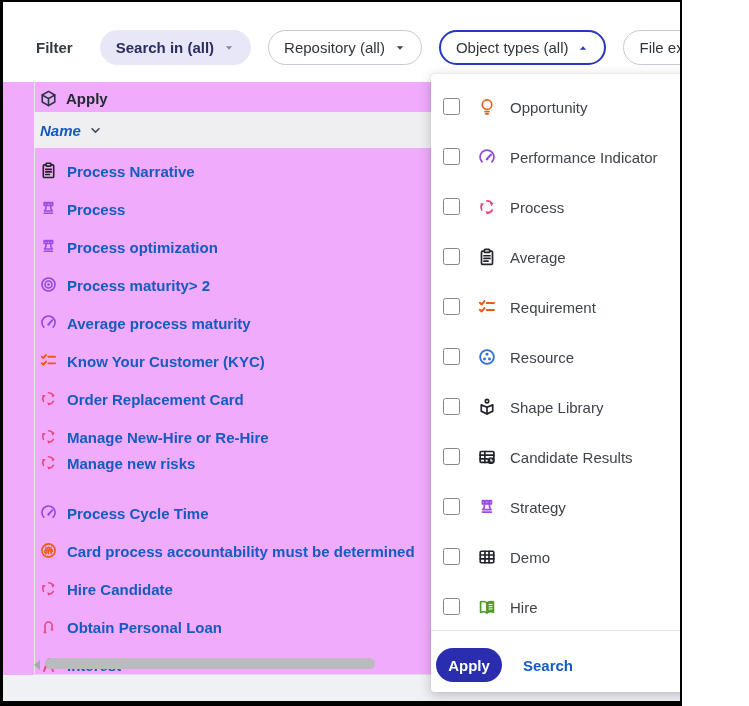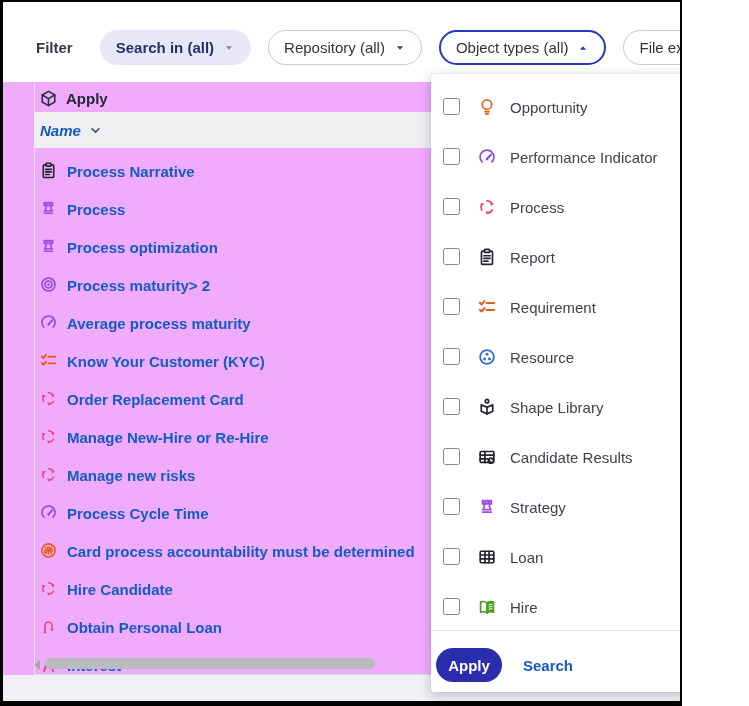--- a/index.html
+++ b/index.html
@@ -225,21 +225,21 @@
             </g>
             <g transform="rotate(240 8 8)">
               <path d="M8 2.6a5.4 5.4 0 0 1 4.5 2.4"></path>
               <path d="M11.9 7.3 13.8 4.6 10.7 4.2Z" fill="currentColor" stroke="none"></path>
             </g>
           </svg>
         </span>
         <span class="row-label">Manage New-Hire or Re-Hire</span>
         <span class="row-fragment">iona</span>
       </div>
-      <div class="list-row" style="top: 308px; padding-left: 28px;">
+      <div class="list-row" style="top: 296px; padding-left: 28px;">
         <span class="row-icon" style="color: rgb(233, 69, 128);">
           <svg width="17" height="17" viewBox="0 0 16 16" fill="none" stroke="currentColor" stroke-width="1.5" stroke-linecap="round" stroke-linejoin="round" style="display:block">
             <g>
               <path d="M8 2.6a5.4 5.4 0 0 1 4.5 2.4"></path>
               <path d="M11.9 7.3 13.8 4.6 10.7 4.2Z" fill="currentColor" stroke="none"></path>
             </g>
             <g transform="rotate(120 8 8)">
               <path d="M8 2.6a5.4 5.4 0 0 1 4.5 2.4"></path>
               <path d="M11.9 7.3 13.8 4.6 10.7 4.2Z" fill="currentColor" stroke="none"></path>
             </g>
@@ -368,21 +368,21 @@
         </div>
         <div class="dd-row" style="top: 158px;">
           <span class="dd-check"></span>
           <span class="dd-icon" style="color: rgb(35, 35, 45);">
             <svg width="18" height="18" viewBox="0 0 16 16" fill="none" stroke="currentColor" stroke-width="1.5" stroke-linecap="round" stroke-linejoin="round" style="display:block">
               <rect x="3.1" y="2.7" width="9.8" height="11.9" rx="1"></rect>
               <path d="M5.3 6.9h5.4M5.3 9.3h5.4M5.3 11.7h3.6"></path>
               <rect x="5.7" y="1.3" width="4.6" height="2.6" rx="0.6" fill="#fff"></rect>
             </svg>
           </span>
-          <span class="dd-label">Report</span>
+          <span class="dd-label">Average</span>
         </div>
         <div class="dd-row" style="top: 208px;">
           <span class="dd-check"></span>
           <span class="dd-icon" style="color: rgb(235, 90, 23);">
             <svg width="18" height="18" viewBox="0 0 16 16" fill="none" stroke="currentColor" stroke-width="1.5" stroke-linecap="round" stroke-linejoin="round" style="display:block">
               <path d="M1.7 4.3 3.2 5.8 5.7 2.8" stroke-width="1.8"></path>
               <path d="M7.8 4.5h6.4" stroke-width="1.8"></path>
               <path d="M1.7 10.5 3.2 12 5.7 9" stroke-width="1.8"></path>
               <path d="M7.8 10.7h6.4" stroke-width="1.8"></path>
             </svg>
@@ -436,21 +436,21 @@
           <span class="dd-label">Strategy</span>
         </div>
         <div class="dd-row" style="top: 458px;">
           <span class="dd-check"></span>
           <span class="dd-icon" style="color: rgb(35, 35, 45);">
             <svg width="18" height="18" viewBox="0 0 16 16" fill="none" stroke="currentColor" stroke-width="1.5" stroke-linecap="round" stroke-linejoin="round" style="display:block">
               <rect x="2" y="2.9" width="12" height="10.2" rx="0.8"></rect>
               <path d="M2 6.2h12M2 9.6h12M6.2 2.9v10.2M9.8 2.9v10.2"></path>
             </svg>
           </span>
-          <span class="dd-label">Loan</span>
+          <span class="dd-label">Demo</span>
         </div>
         <div class="dd-row" style="top: 508px;">
           <span class="dd-check"></span>
           <span class="dd-icon" style="color: rgb(79, 158, 31);">
             <svg width="18" height="18" viewBox="0 0 16 16" fill="none" stroke="currentColor" stroke-width="1.5" stroke-linecap="round" stroke-linejoin="round" style="display:block">
               <path d="M8 4.3C6.7 3.1 4.5 2.9 2.3 3.5v9.1c2.2-.6 4.4-.4 5.7.7V4.3Z"></path>
               <path d="M8 4.3c1.3-1.2 3.5-1.4 5.7-.8v9.1c-2.2-.6-4.4-.4-5.7.7Z" fill="currentColor"></path>
               <path d="M9.8 5.9c.9-.25 1.9-.33 2.8-.2M9.8 7.9c.9-.25 1.9-.33 2.8-.2M9.8 9.9c.9-.25 1.9-.33 2.8-.2" stroke="#fff" stroke-width="0.9"></path>
             </svg>
           </span>

